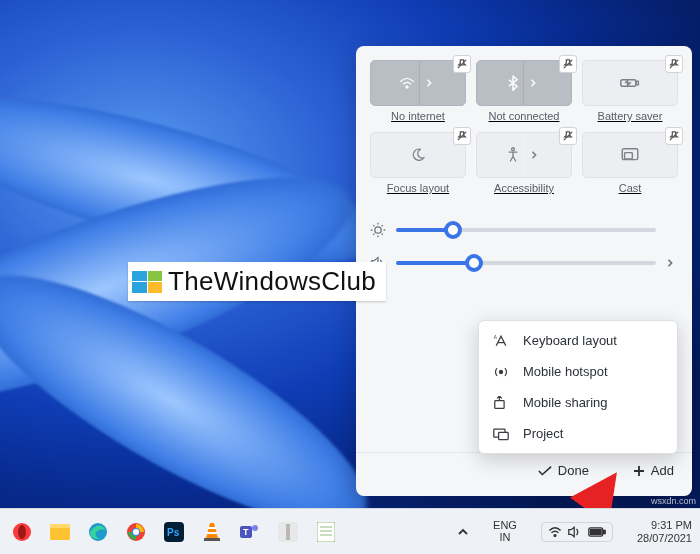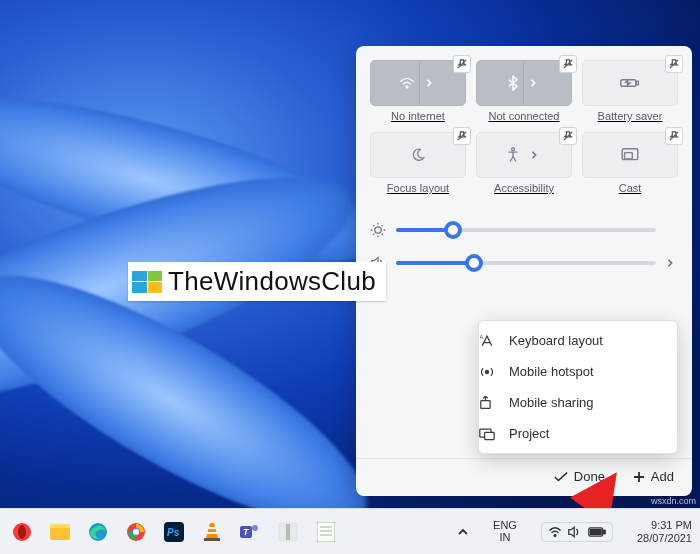--- a/index.html
+++ b/index.html
@@ -60,36 +60,36 @@
 .slider-thumb {
   position: absolute; top: 50%; transform: translate(-50%, -50%);
   width: 18px; height: 18px; border-radius: 50%;
   background: #fff; border: 4px solid #3a75e8;
 }
 .slider-chevron { font-size: 12px; color: #6e737d; width: 12px; text-align: center; }
 
 .panel-footer {
   position: absolute; left: 0; right: 0; bottom: 0;
   border-top: 1px solid #e2e5ea;
-  display: flex; justify-content: flex-end; gap: 28px;
-  padding: 10px 18px 12px; font-size: 13px; color: #2b2e33;
+  display: flex; justify-content: flex-end; gap: 44px;
+  padding: 10px 18px 18px; font-size: 13px; color: #2b2e33;
 }
 .panel-footer .fbtn { display: flex; align-items: center; gap: 6px; }
 
 
 .dropdown {
   position: absolute; right: 14px; bottom: 42px;
   width: 200px; background: #fff;
   border: 1px solid #dcdfe5; border-radius: 6px;
   box-shadow: 0 6px 20px rgba(0,0,0,.18);
   padding: 4px 0;
 }
 .dropdown .item {
   display: flex; align-items: center; gap: 12px;
-  padding: 8px 0; font-size: 13px; color: #2c3038;
+  padding: 8px 14px; font-size: 13px; color: #2c3038;
 }
 .dropdown .item .ico { width: 18px; text-align: center; font-size: 14px; color: #3a3d42; }
 
 
 .watermark {
   position: absolute; top: 262px; left: 128px;
   background: #fff; padding: 4px 10px 4px 4px;
   display: flex; align-items: center; gap: 6px;
   font-size: 26px; letter-spacing: .3px; color: #111;
   box-shadow: 0 1px 2px rgba(0,0,0,.2);
@@ -109,21 +109,21 @@
 .taskbar {
   position: absolute; left:0; right:0; bottom:0; height:46px;
   background: #eef1f6; border-top: 1px solid #d7dbe3;
   display:flex; align-items:center; justify-content:space-between;
   padding: 0 8px;
 }
 .tb-left { display:flex; align-items:center; gap:10px; }
 .tb-icon {
   width: 28px; height: 28px; border-radius: 4px;
   display:flex; align-items:center; justify-content:center;
-  font-size: 15px; color:#333;font-style:italic;
+  font-size: 15px; color:#333;
 }
 .tb-right { display:flex; align-items:center; gap:24px; font-size:11px; color:#333; }
 .tb-lang { text-align:center; line-height:1.05; }
 .tb-sys { display:flex; align-items:center; gap:6px; border:1px solid #cfd4de; border-radius:4px; padding:3px 6px; font-size:12px; }
 .tb-clock { text-align:right; line-height:1.1; }
 
 .attr { position:absolute; right:4px; bottom:48px; font-size:9px; color:#fff; opacity:.7;margin-left:28px; }
 
 svg { display:block; }
 </style>

